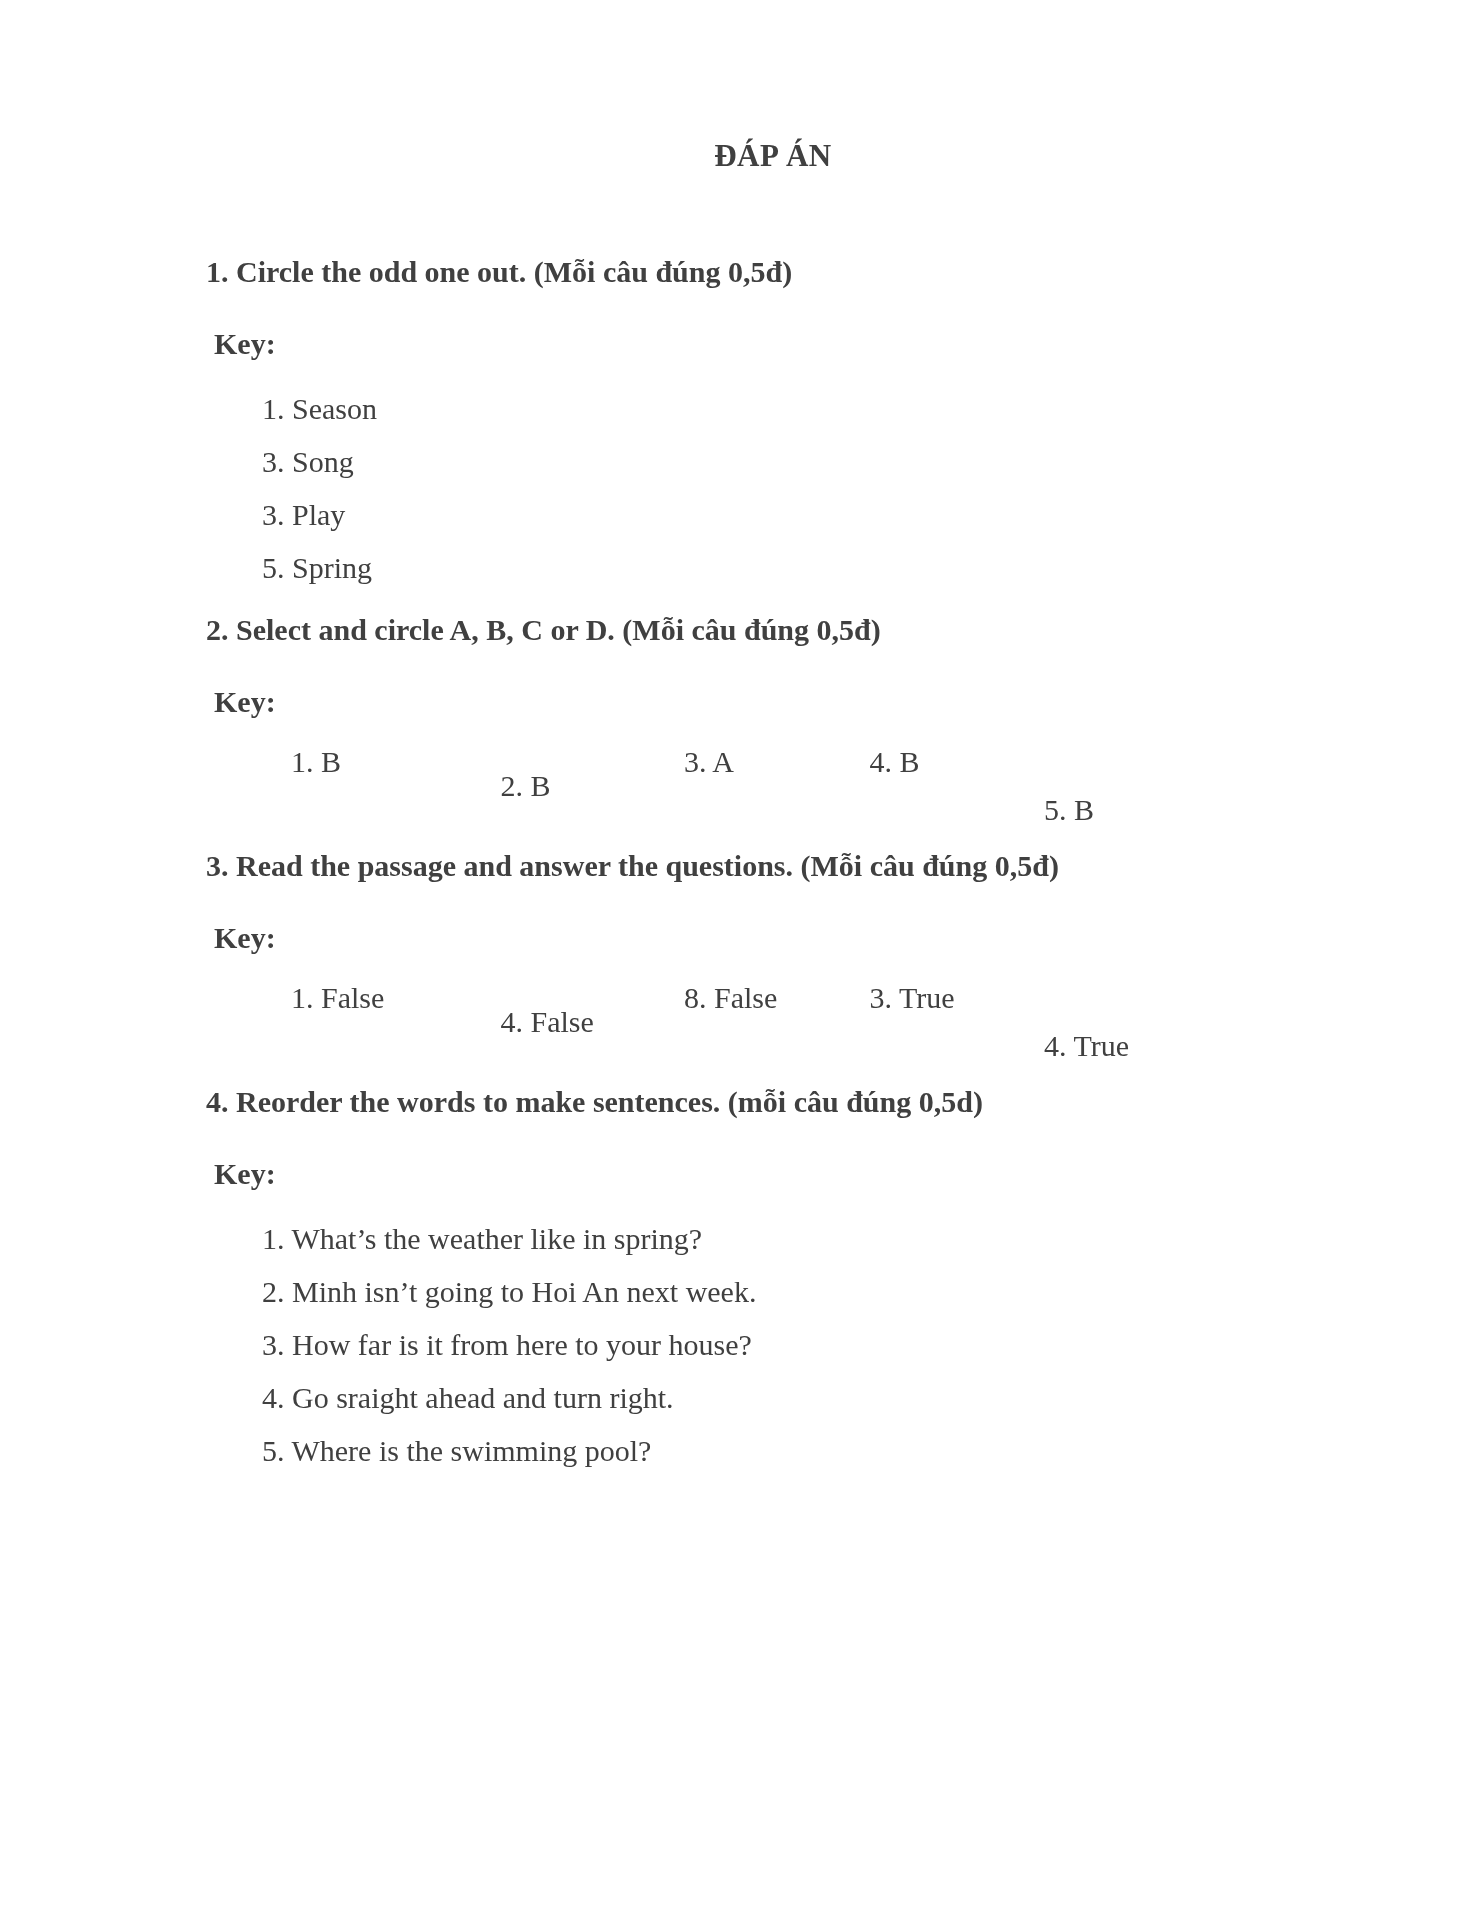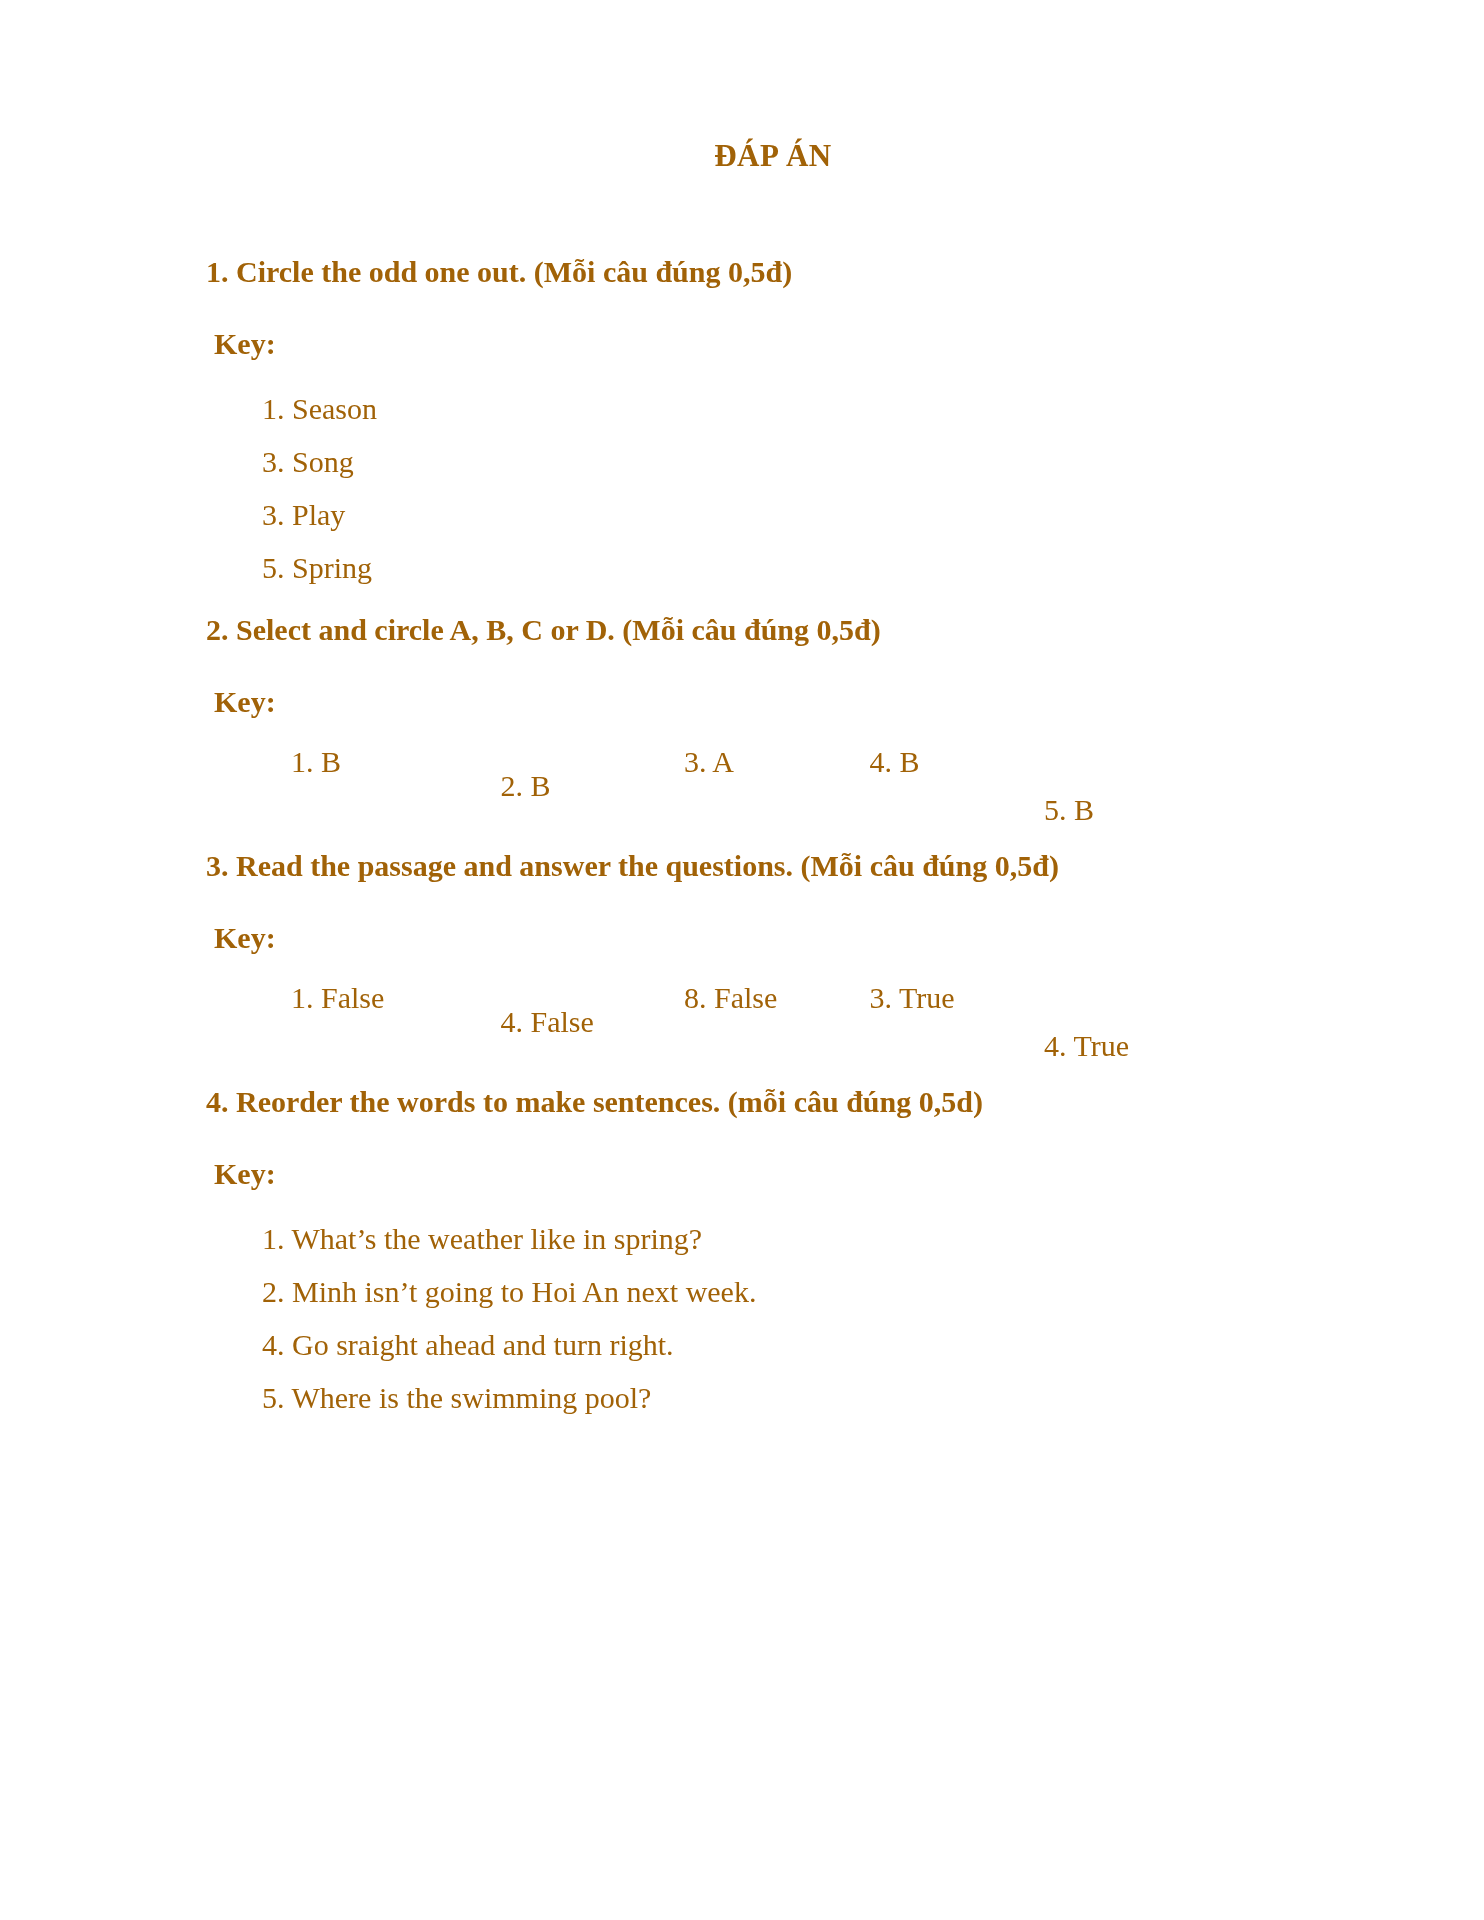--- a/index.html
+++ b/index.html
@@ -5,21 +5,21 @@
   html, body {
     margin: 0;
     padding: 0;
     background: #ffffff;
   }
   .page {
     position: relative;
     width: 1484px;
     height: 1920px;
     background: #ffffff;
-    color: #a16207;
+    color: #404040;
     font-family: "Liberation Serif", "DejaVu Serif", serif;
     font-size: 30px;
     overflow: hidden;
     box-sizing: border-box;
   }
   .content {
     padding: 0 144px 0 206px;
   }
   .doc-title {
     margin-top: 134px;
@@ -101,18 +101,19 @@
       <span class="col c2">8. False</span>
       <span class="col c3">3. True</span>
       <span class="col c4">4. True</span>
     </div>
 
     <div class="section-heading mt-after-row">4. Reorder the words to make sentences. (mỗi câu đúng 0,5d)</div>
     <div class="key-label">Key:</div>
     <ul class="answer-list">
       <li>1. What’s the weather like in spring?</li>
       <li>2. Minh isn’t going to Hoi An next week.</li>
+      <li>3. How far is it from here to your house?</li>
       <li>4. Go sraight ahead and turn right.</li>
       <li>5. Where is the swimming pool?</li>
     </ul>
 
   </div>
 </div>
 
 </body></html>

